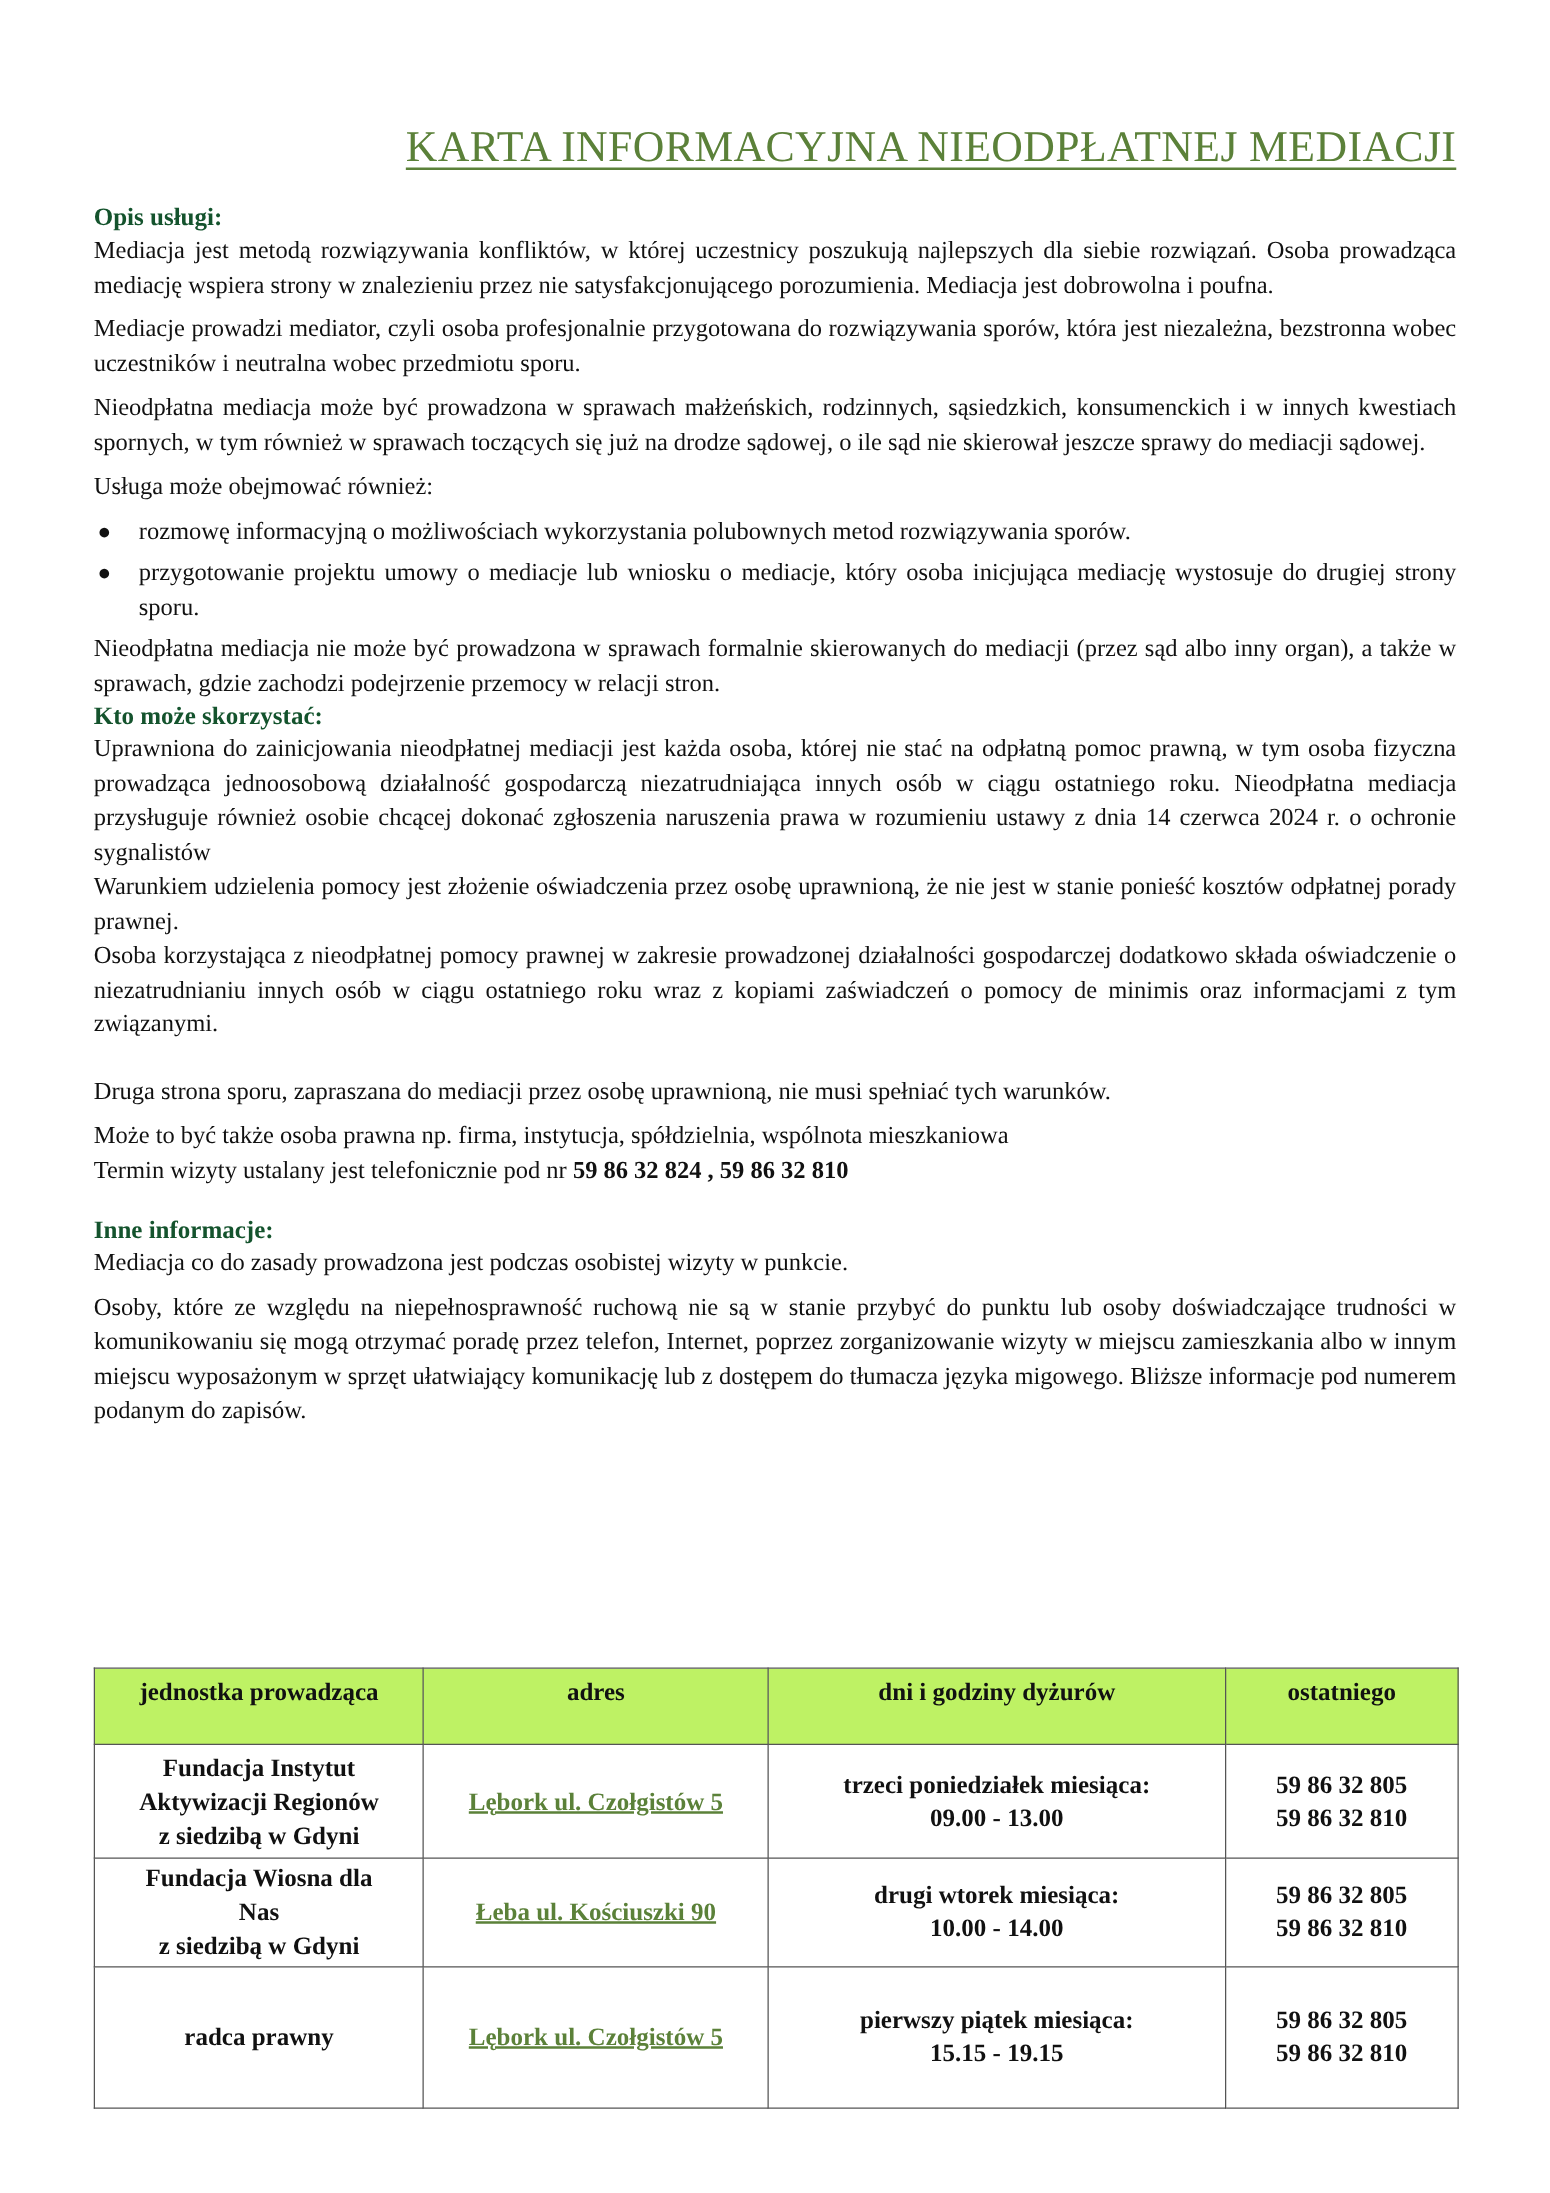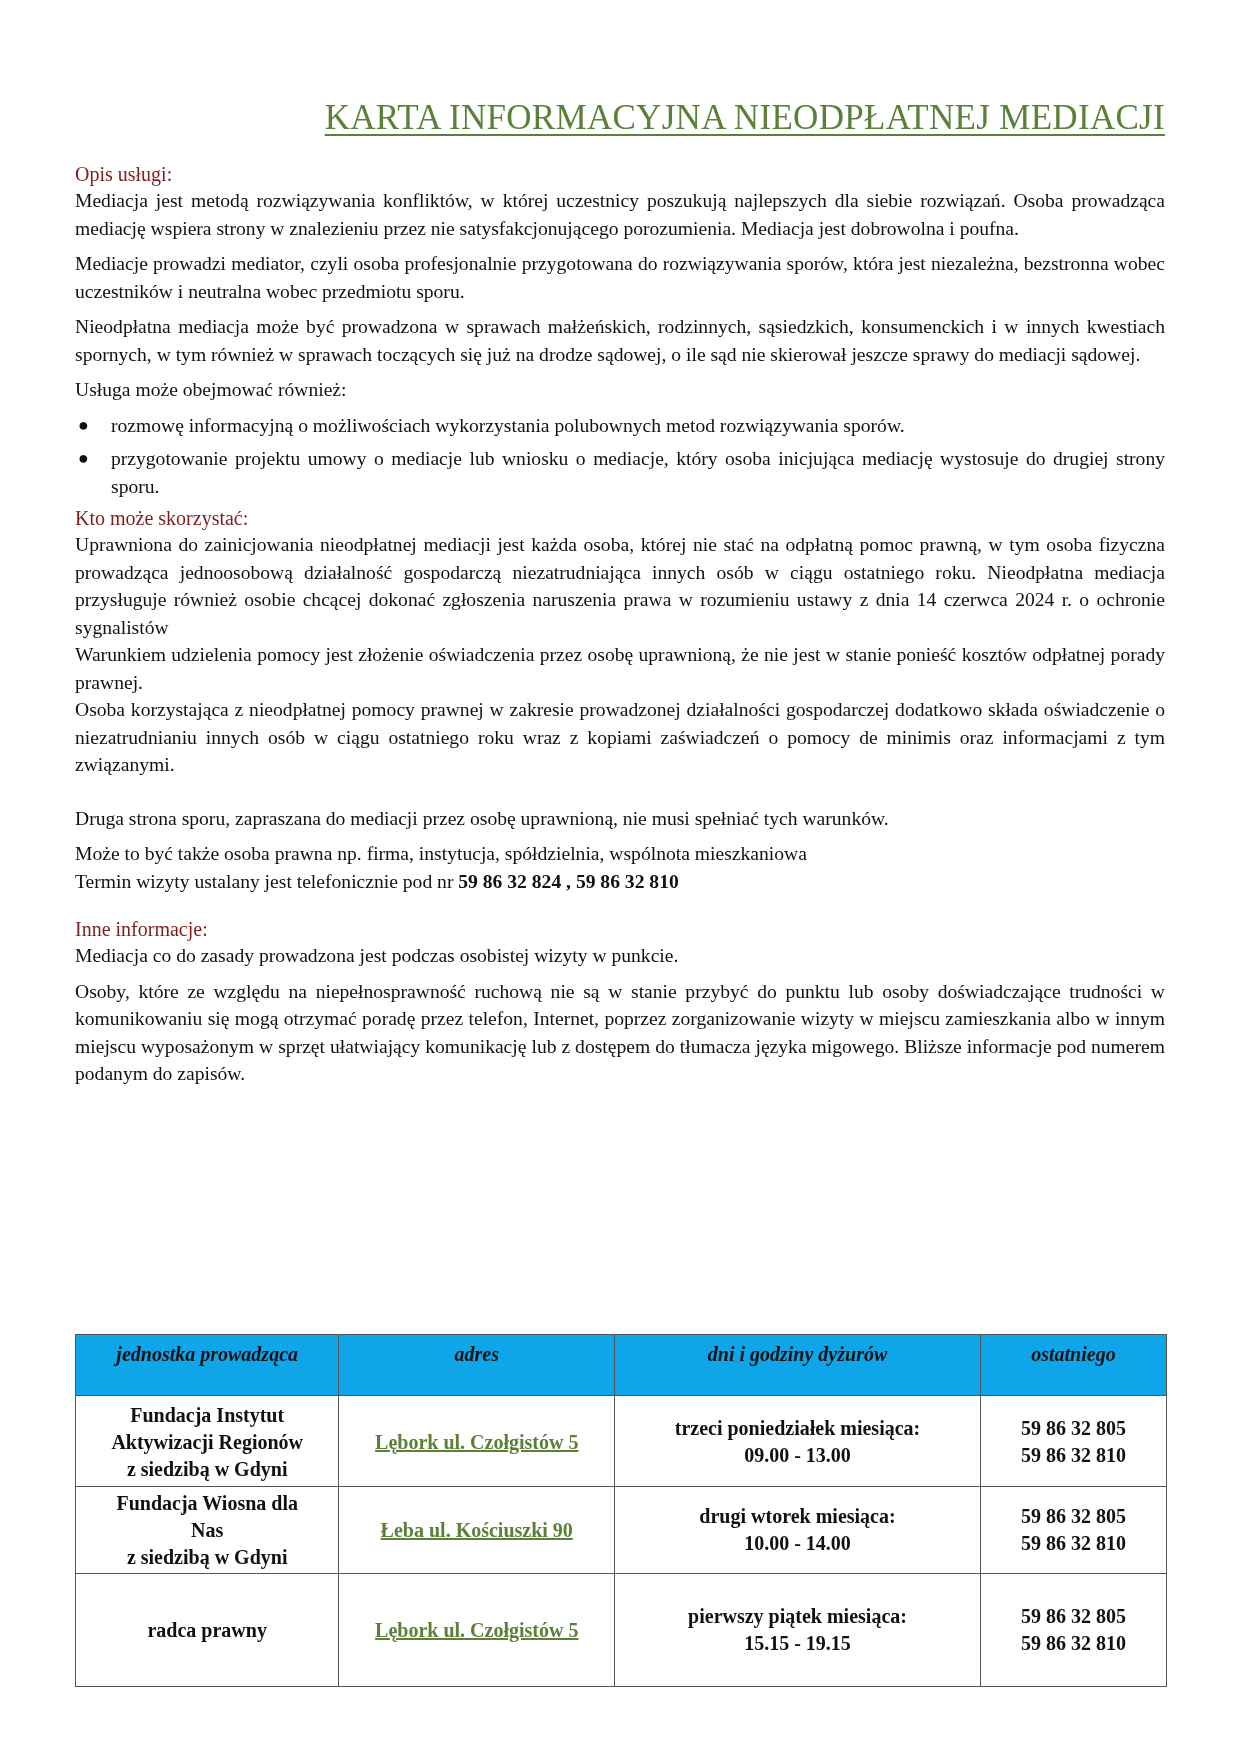--- a/index.html
+++ b/index.html
@@ -27,22 +27,22 @@
       color: #5b8139;
       text-decoration: underline;
       text-decoration-thickness: 2px;
       text-underline-offset: 5px;
       letter-spacing: 0.3px;
       margin: 0 0 24px 0;
       font-weight: normal;
       font-family: "Liberation Serif", "DejaVu Serif", serif;
     }
     .heading {
-      color: #7f1d1d;
-      font-weight: normal;
+      color: #14532d;
+      font-weight: bold;
       font-size: 20px;
       line-height: 25px;
       margin: 0;
     }
     p {
       margin: 0 0 8px 0;
       font-size: 19.6px;
       line-height: 27.5px;
       text-align: justify;
     }
@@ -80,25 +80,24 @@
     }
     table.info th, table.info td {
       border: 1.5px solid #555555;
       text-align: center;
       font-weight: bold;
       font-size: 20px;
       line-height: 27px;
       padding: 2px 6px;
     }
     table.info th {
-      background: #0ea5e9;
+      background: #bef264;
       vertical-align: top;
       height: 52px;
       padding-top: 6px;
-      font-style: italic;
     }
     table.info td { vertical-align: middle; }
     table.info td.addr { color: #5b8139; text-decoration: underline; }
     table.info tr.row1 td { height: 84px; padding-top: 4px; }
     table.info tr.row2 td { height: 82px; }
     table.info tr.row3 td { height: 108px; }
     .c1 { width: 262px; }
     .c2 { width: 276px; }
     .c3 { width: 372px; margin-left: 45px; }
     .c4 { width: 180px; }
@@ -119,20 +118,21 @@
     <ul class="bullets">
       <li>
         <span class="bullet">●</span>
         <span>rozmowę informacyjną o możliwościach wykorzystania polubownych metod rozwiązywania sporów.</span>
       </li>
       <li>
         <span class="bullet">●</span>
         <span>przygotowanie projektu umowy o mediacje lub wniosku o mediacje, który osoba inicjująca mediację wystosuje do drugiej strony sporu.</span>
       </li>
     </ul>
+    <p class="tight">Nieodpłatna mediacja nie może być prowadzona w sprawach formalnie skierowanych do mediacji (przez sąd albo inny organ), a także w sprawach, gdzie zachodzi podejrzenie przemocy w relacji stron.</p>
   </section>
 
   <section>
     <div class="heading">Kto może skorzystać:</div>
     <p class="tight">Uprawniona do zainicjowania nieodpłatnej  mediacji jest każda osoba, której nie stać na odpłatną pomoc prawną, w tym osoba fizyczna prowadząca jednoosobową działalność gospodarczą niezatrudniająca innych osób w ciągu ostatniego roku. Nieodpłatna mediacja przysługuje również osobie chcącej dokonać zgłoszenia naruszenia prawa w rozumieniu ustawy z dnia 14 czerwca 2024 r. o ochronie sygnalistów</p>
     <p class="tight">Warunkiem udzielenia pomocy jest złożenie oświadczenia przez osobę uprawnioną, że nie jest w stanie ponieść kosztów odpłatnej porady prawnej.</p>
     <p class="tight">Osoba korzystająca z nieodpłatnej pomocy prawnej w zakresie prowadzonej działalności gospodarczej dodatkowo składa oświadczenie o niezatrudnianiu innych osób w ciągu ostatniego roku wraz z kopiami zaświadczeń o pomocy de minimis oraz informacjami z tym związanymi.</p>
     <div class="spacer"></div>
     <p>Druga strona sporu, zapraszana do mediacji przez osobę uprawnioną, nie musi spełniać tych warunków.</p>
     <p class="tight">Może to być także osoba prawna np.  firma, instytucja, spółdzielnia, wspólnota mieszkaniowa</p>

